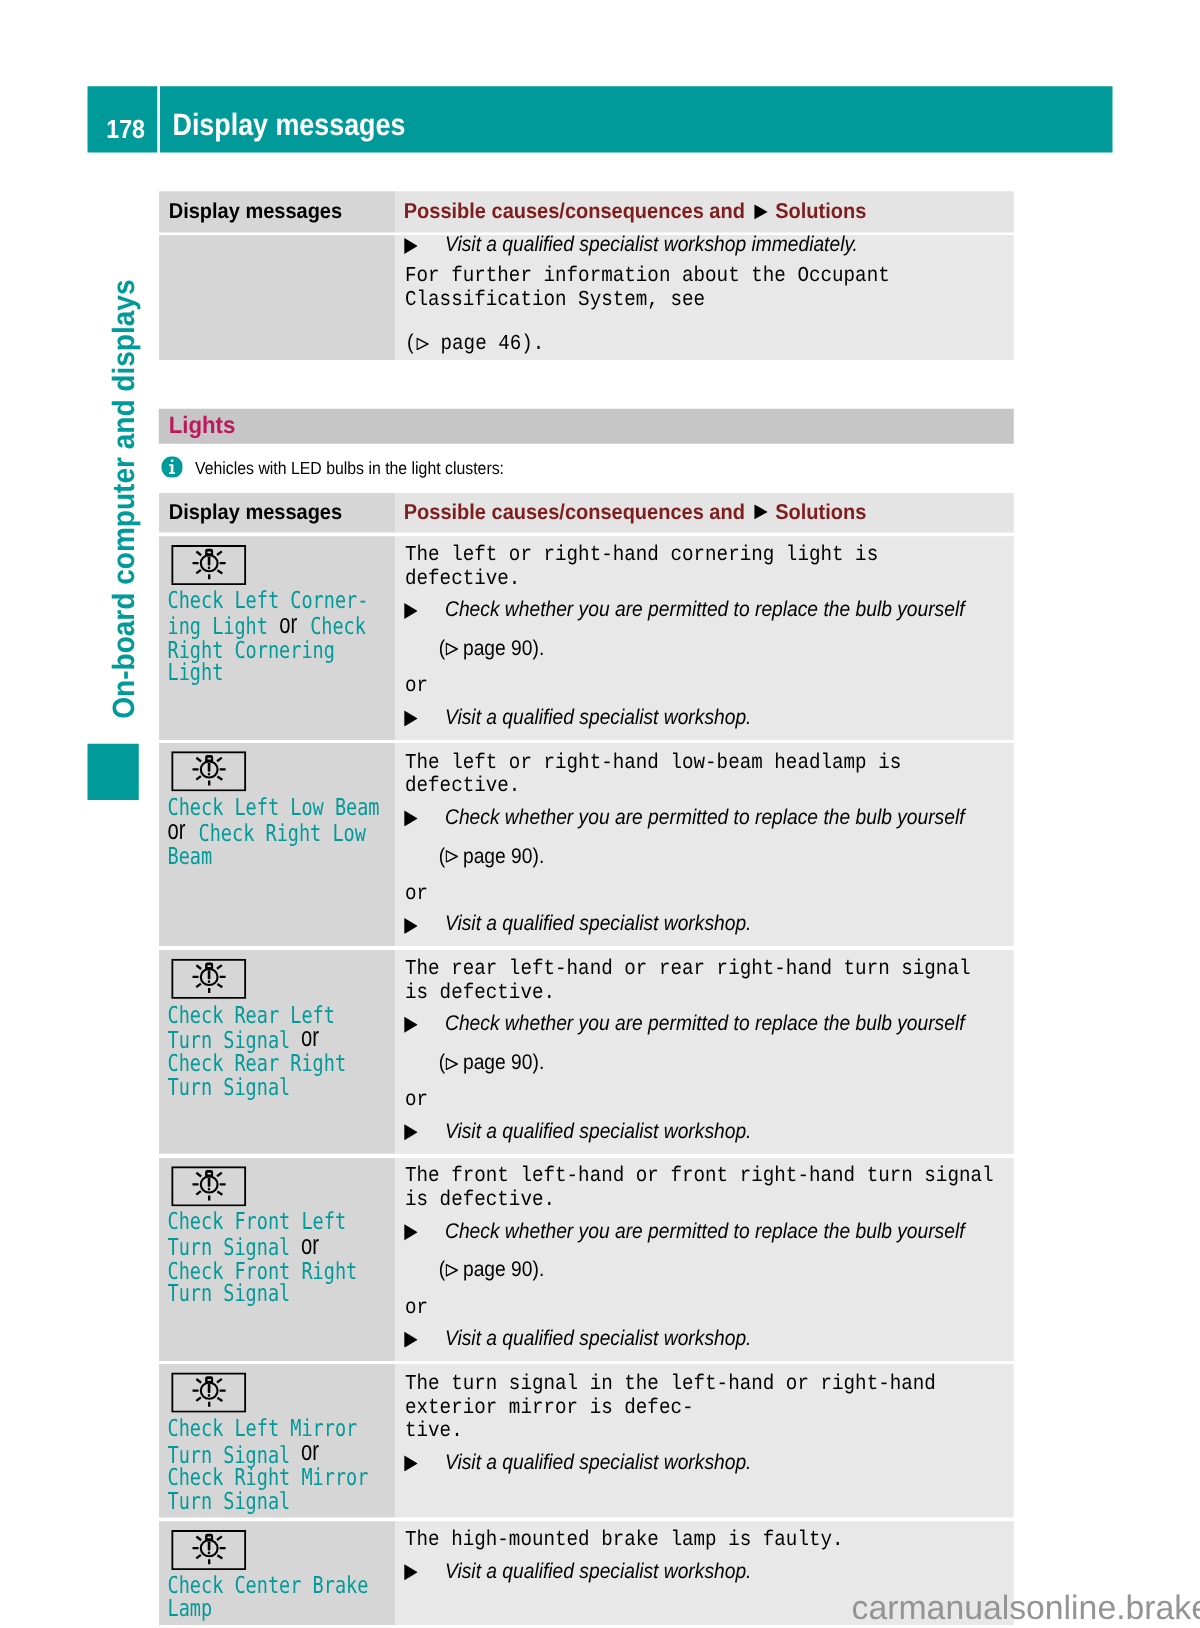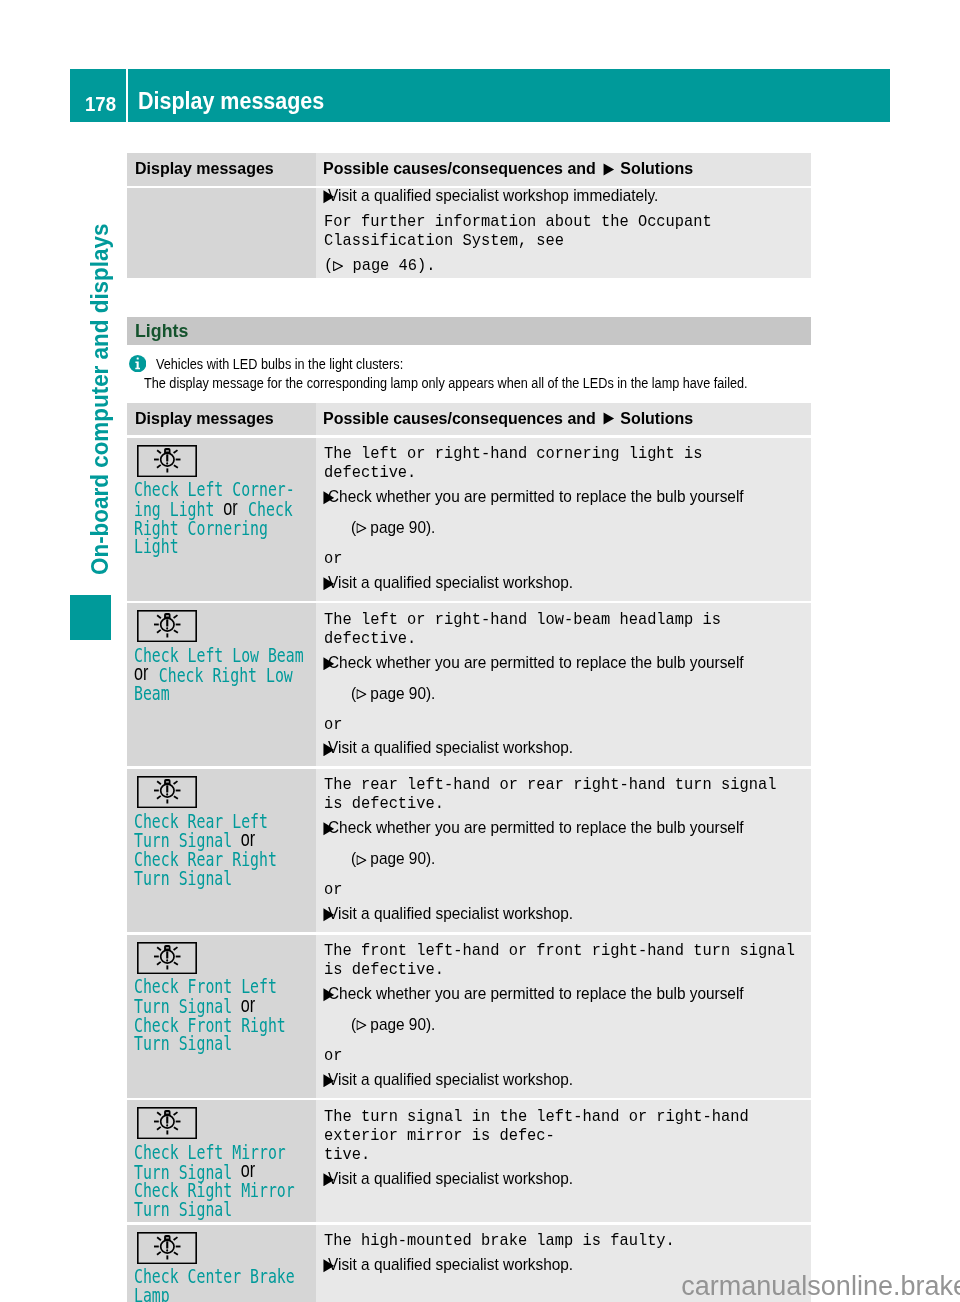--- a/index.html
+++ b/index.html
@@ -32,45 +32,45 @@
 
   
   .content{position:absolute;left:126.7px;top:153.4px;width:684px;}
   .tbl{width:684px;max-width:684px;border-collapse:collapse;table-layout:fixed;}
   .tbl td{vertical-align:top;overflow:hidden;box-sizing:border-box;}
   .c1{width:189.5px;}
   .c2{width:494.5px;}
 
   .tbl td.hd1{background:#d6d6d6;font-weight:bold;font-size:17.2px;color:#000;
        padding:8px 4px 9px 8.8px;line-height:14px;}
-  .tbl td.hd2{background:#e4e4e4;font-weight:bold;font-size:17.2px;color:#000000;
+  .tbl td.hd2{background:#e4e4e4;font-weight:bold;font-size:17.2px;color:#7f1d1d;
        padding:8px 4px 9px 6.5px;line-height:14px;}
   .tbl td.hd1 .cxi,.tbl td.hd2 .cxi{transform:scaleX(0.9305);}
   .tbl tr.sepr td{height:2.5px;background:#fff;padding:0;font-size:0;line-height:0;}
 
   .tbl td.b1{background:#d6d6d6;padding:7.0px 6px 2.6px 7.8px;}
   .tbl td.b2{background:#e8e8e8;padding:0px 10px 2.5px 7.5px;}
   .tbl.lights td.b2{padding-top:8.2px;padding-bottom:9.0px;}
 
   .msg{font-family:"DejaVu Sans Mono",monospace;font-size:18.6px;color:#009a9a;
        line-height:18.6px;white-space:pre;margin-top:4.7px;
        transform:scaleX(0.7975);transform-origin:left top;width:125.39%;}
   .msg .pl{font-family:"Liberation Sans",sans-serif;color:#000;font-size:22.4px;position:relative;top:-1.4px;}
 
   .bd{font-size:17px;line-height:19.0px;color:#000;margin-top:-1.8px;}
   .bd .para{margin:0;font-family:Liberation Mono, monospace;}
   .bd .para+.para{margin-top:7px;}
   .bd .bullet+.para{margin-top:7px;}
   .bd .indent+.para{margin-top:2.1px;}
-  .bd .bullet{position:relative;padding-left:4px;margin-top:4.9px;}
+  .bd .bullet{position:relative;padding-left:32px;margin-top:4.9px;font-style:italic;}
   .bd > .bullet:first-child{margin-top:0;}
   .bd .tri{position:absolute;left:-0.9px;top:4.1px;line-height:0;}
   .bd .indent{padding-left:15.0px;margin:12px;}
 
-  .sect{background:#c6c6c6;font-weight:bold;font-size:19.0px;color:#14532d;
+  .sect{background:#c6c6c6;font-weight:bold;font-size:19.0px;color:#be185d;
         padding:7.5px 0 6.5px 8.8px;width:684px;box-sizing:border-box;line-height:14px;}
   .sect .cxi{transform:scaleX(0.935);}
   .note{font-size:14px;line-height:19.0px;color:#000;}
   .note .hrow{position:relative;padding-left:29.6px;}
   .note .icn{position:absolute;left:2.4px;top:-0.3px;width:17.4px;height:17.4px;line-height:0;}
   .note .nbody{padding-left:17.2px;}
   .watermark{position:absolute;left:681.3px;top:1273px;color:#949494;font-size:27px;line-height:27px;}
 
   .lampicon{display:block;margin-left:2.4px;}
 </style>
@@ -111,44 +111,41 @@
               <div class="bd">
                 <div class="bullet">
                   <span class="tri"><svg width="11.6" height="13.6" viewBox="0 0 11.6 13.6">
                       <path d="M0.45 0.35 L11.15 6.8 L0.45 13.25 Z" fill="#000"></path>
                     </svg></span>
                   <span class="cx">Visit a qualified specialist workshop immediately.</span>
                 </div>
                 <div class="para">
                   <span class="cx">For further information about the Occupant Classification System, see</span>
                 </div>
-                <div class="para" style="margin-top:6px"><span class="cxi">(<span><svg width="11.0" height="10.4" viewBox="0 0 11.0 10.4" style="vertical-align:-0.9px">
+                <div class="para" style="margin-top:16px"><span class="cxi">(<span><svg width="11.0" height="10.4" viewBox="0 0 11.0 10.4" style="vertical-align:-0.9px">
                         <path d="M0.65 0.75 L10.35 5.2 L0.65 9.65 Z" fill="none" stroke="#000" stroke-width="1.15" stroke-linejoin="miter"></path>
                       </svg></span> <span>page 46</span>).</span></div>
               </div>
             </td>
           </tr>
         </tbody>
       </table>
     <div style="height:38.8px"></div>
     <div class="sect"><span class="cxi">Lights</span></div>
     <div class="note" style="margin-top:10.5px">
       <div class="hrow">
         <span class="icn">
           <svg width="17.4" height="17.4" viewBox="0 0 17.4 17.4">
             <circle cx="8.7" cy="8.7" r="8.7" fill="#009a9a"></circle>
             <rect x="7.7" y="2.6" width="2.0" height="2.0" rx="0.3" fill="#fff"></rect>
             <path d="M6.4 6.4 h3.3 v6.4 h1.3 v1.5 h-4.7 v-1.5 h1.3 v-4.9 h-1.2 z" fill="#fff"></path>
           </svg>
         </span>
         <span class="cxi">Vehicles with LED bulbs in the light clusters:</span>
       </div>
-      <div class="nbody">
-          <div class="cx">The display message for the corresponding lamp only appears when all of the LEDs in the lamp have failed.</div>
-        </div>
     </div>
     <div style="height:9.8px"></div>
     <table class="tbl lights" id="lights-table">
         <tbody>
           <tr>
             <td class="c1 hd1"><span class="cxi">Display messages</span></td>
             <td class="c2 hd2"><span class="cxi">Possible causes/consequences and <span style="display:inline-block;vertical-align:-1.2px;margin:0 1.5px"><svg width="13.6" height="13.0" viewBox="0 0 13.6 13.0">
                     <path d="M1.5 0.6 L12.9 6.5 L1.5 12.4 Z" fill="#000"></path>
                   </svg></span> Solutions</span></td>
           </tr>

